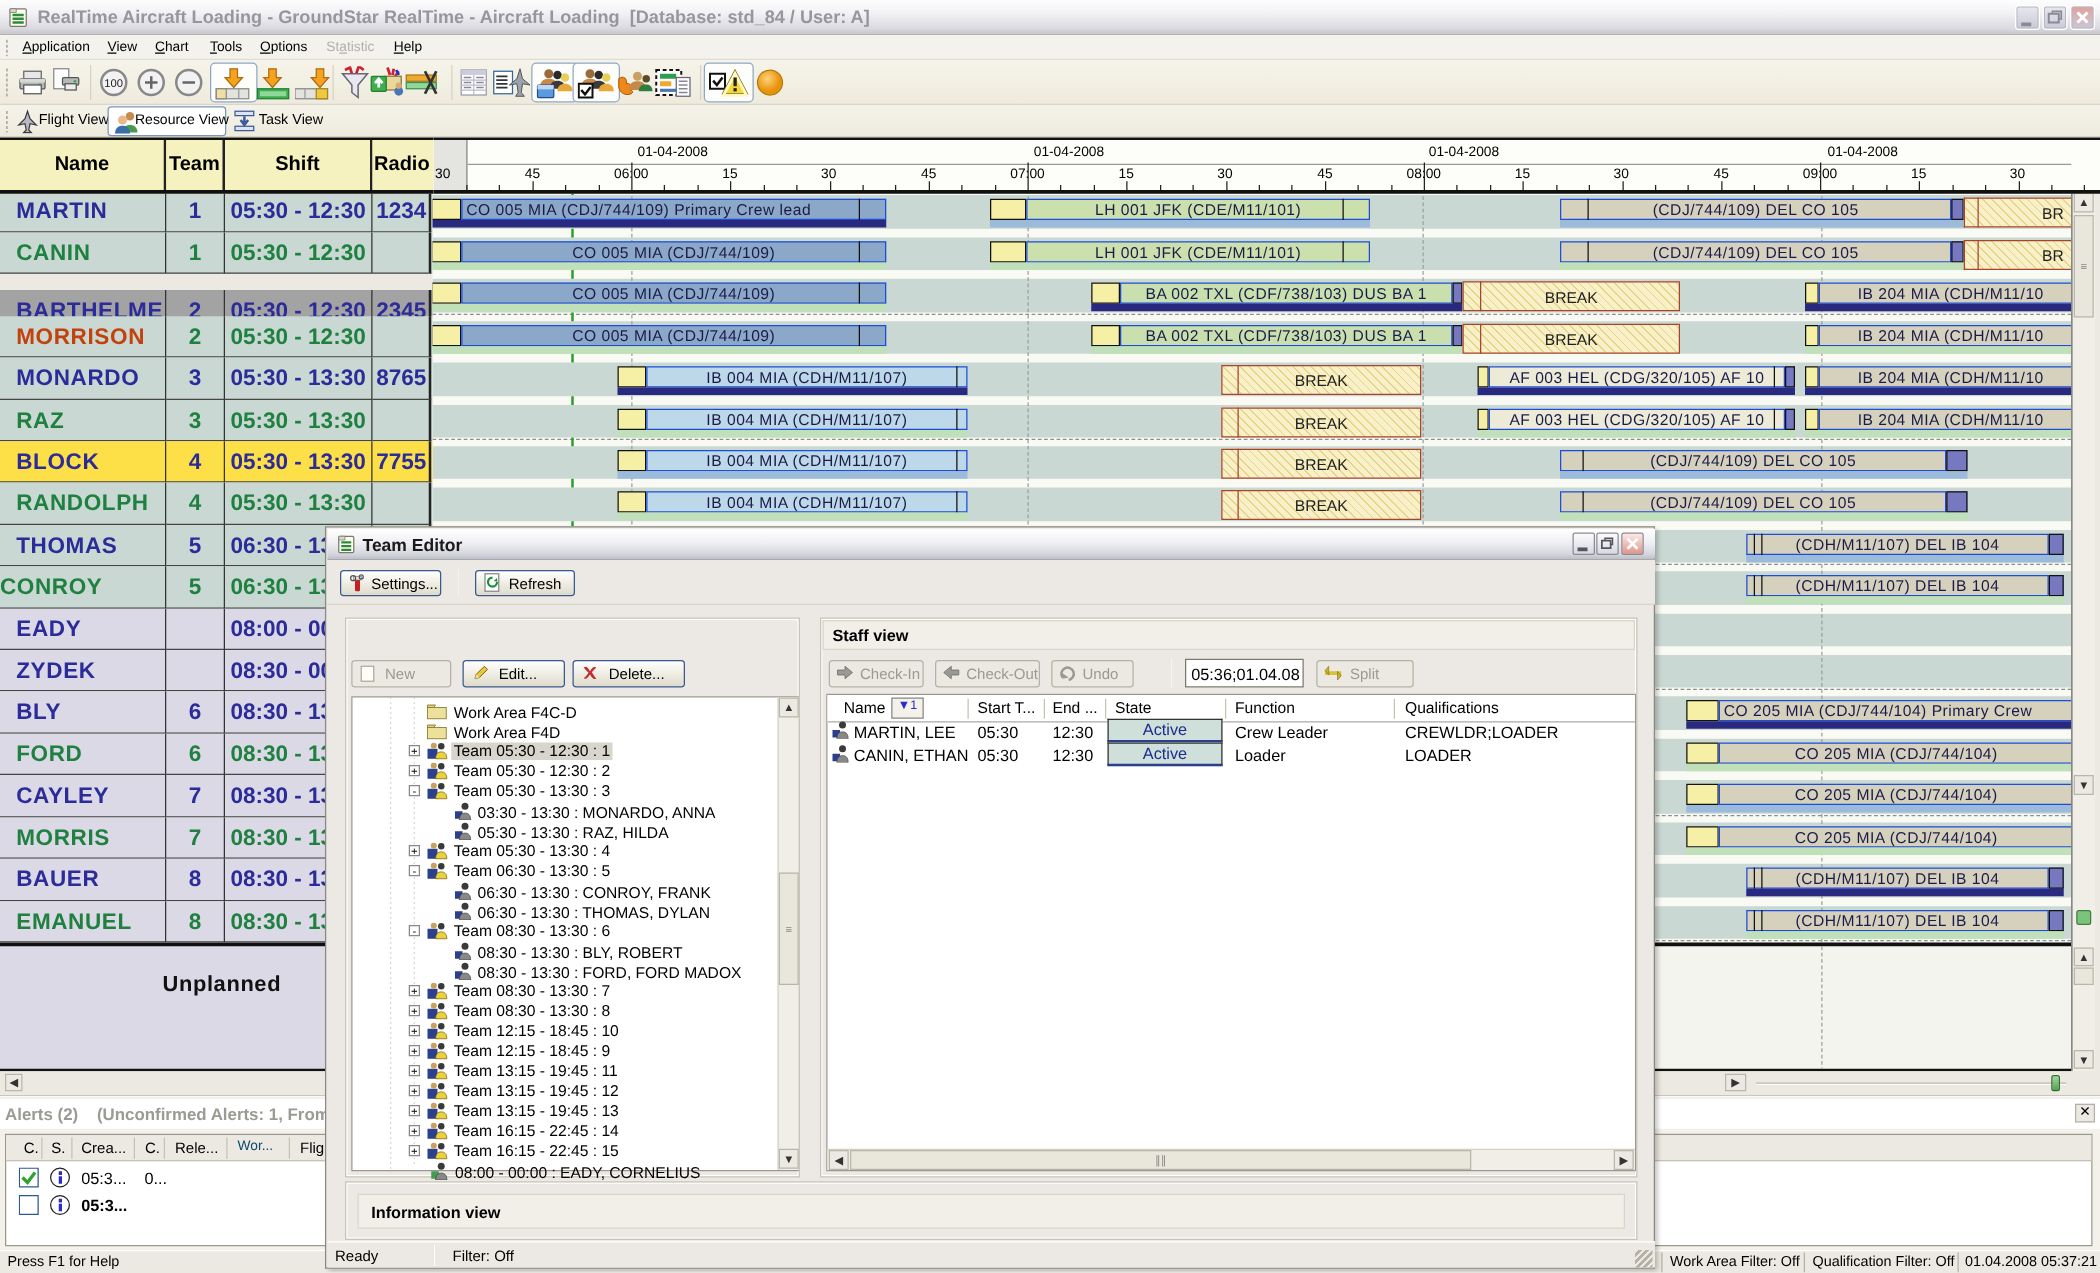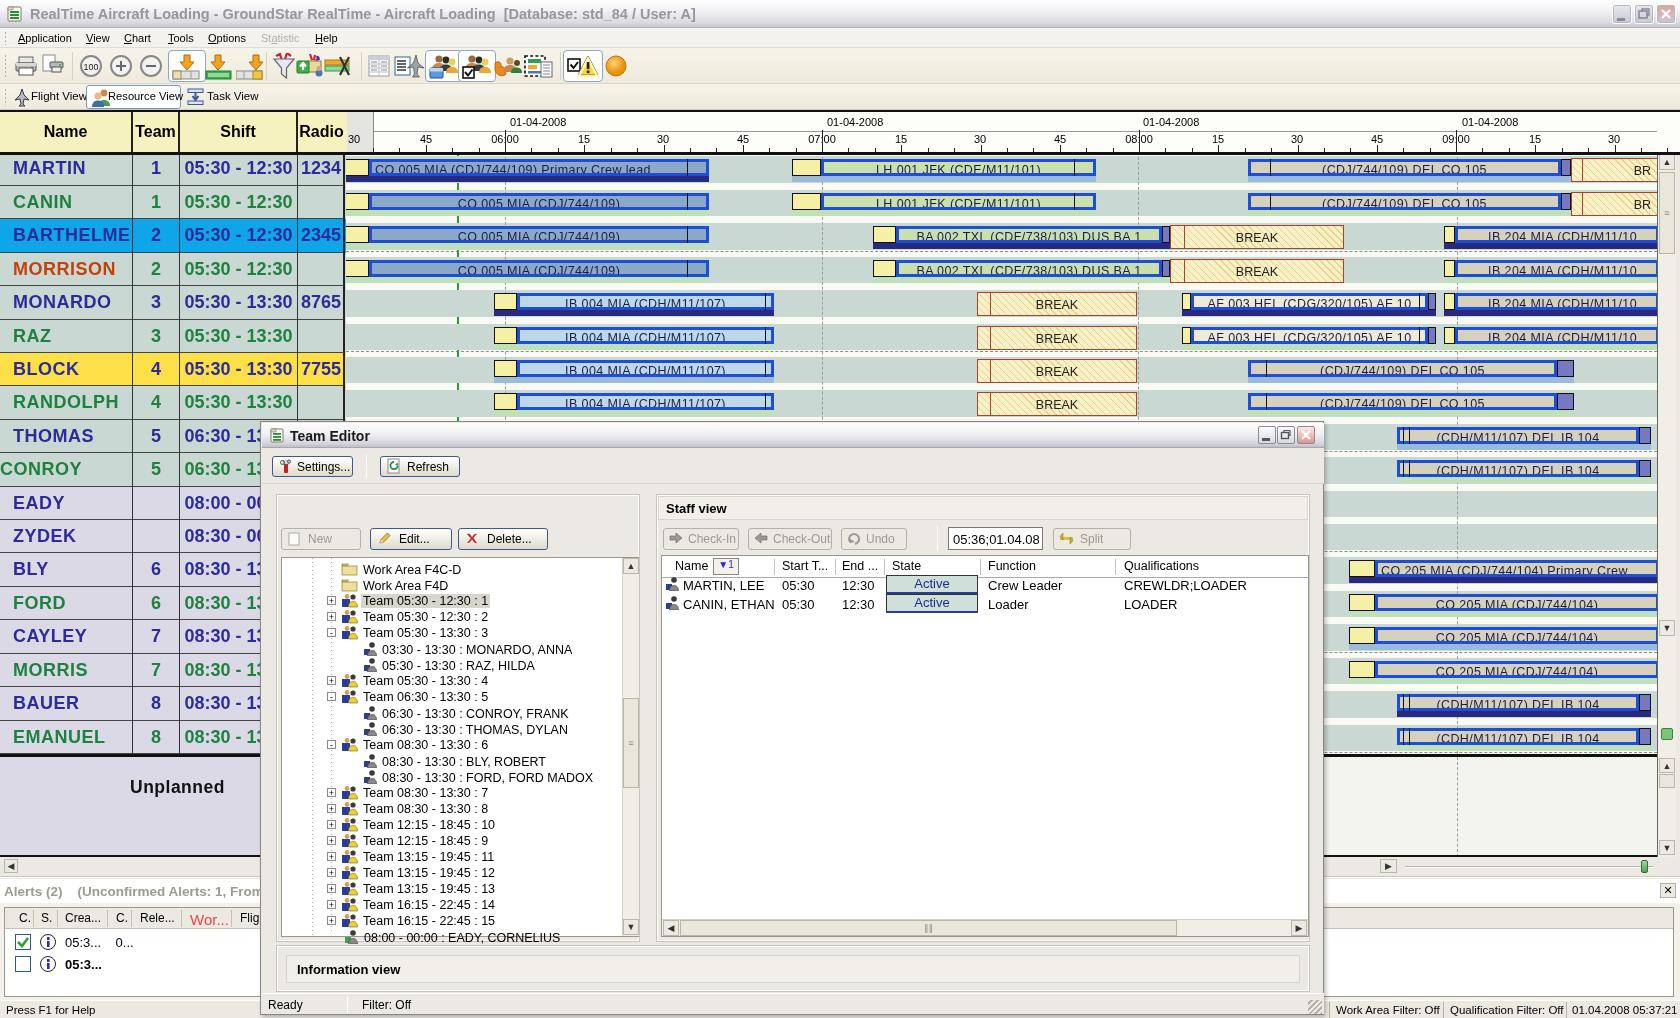--- a/index.html
+++ b/index.html
@@ -1,16 +1,16 @@
 <!DOCTYPE html>
 <html><head><meta charset="utf-8"><style>
 *{margin:0;padding:0;box-sizing:border-box}
 html,body{width:1680px;height:1018px;overflow:hidden;font-family:"Liberation Sans",sans-serif;background:#ece9e2;position:relative}
 .a{position:absolute}
-.bar{position:absolute;border:3px solid #1d4ed8;font-size:12.5px;letter-spacing:0.4px;color:#1b1b4a;text-align:center;line-height:16px;white-space:nowrap;overflow:hidden}
+.bar{position:absolute;border:1px solid #1d4ed8;font-size:12.5px;letter-spacing:0.4px;color:#1b1b4a;text-align:center;line-height:16px;white-space:nowrap;overflow:hidden}
 .stripe{position:absolute;height:6px}
 .yb{position:absolute;background:#f6efa6;border:1px solid #111}
 .brk{position:absolute;border:1px solid #a8432c;background:#f7f0c8;background-image:repeating-linear-gradient(45deg,#e8d487 0 1px,transparent 1px 5px);font-size:12.5px;color:#222;text-align:center;white-space:nowrap;overflow:hidden}
 .hdrC{position:absolute;background:#f6f2c0;border-right:2px solid #222;color:#000;font-weight:bold;font-size:16px;display:flex;align-items:center;justify-content:center}
 .cell{position:absolute;border-right:1px solid #333;border-bottom:1px solid #444;font-weight:bold;font-size:18px;display:flex;align-items:center;white-space:nowrap;overflow:hidden}
 .tbtn{display:inline-block;border:1px solid #3a5a8c;border-radius:3px;background:linear-gradient(#fff,#f1efe6 45%,#dedbcd);font-size:12px;color:#000;white-space:nowrap}
 .dbtn{border:1px solid #b5b2a5;color:#9b9a90;background:#ece9e2}
 .gantA{position:absolute;left:346px;width:1311px;overflow:hidden}
 .tick{position:absolute;background:#222;width:1px}
 .dash{position:absolute;border-left:1px dashed #9aa0a0;width:0}
@@ -276,21 +276,21 @@
 <div class="cell" style="left:133px;top:0;width:47px;height:34px;justify-content:center;color:#2b2b99">1</div>
 <div class="cell" style="left:180px;top:0;width:118px;height:34px;justify-content:center;color:#2b2b99;font-size:18px">05:30 - 12:30</div>
 <div class="cell" style="left:298px;top:0;width:47px;height:34px;border-right:2px solid #222;padding-left:3px;color:#2b2b99">1234</div>
 </div>
 <div class="a" style="left:0;top:186px;width:347px;height:33px;background:#c9d8d3">
 <div class="cell" style="left:0;top:0;width:133px;height:33px;padding-left:13px;color:#1f8040;letter-spacing:0.5px">CANIN</div>
 <div class="cell" style="left:133px;top:0;width:47px;height:33px;justify-content:center;color:#1f8040">1</div>
 <div class="cell" style="left:180px;top:0;width:118px;height:33px;justify-content:center;color:#1f8040;font-size:18px">05:30 - 12:30</div>
 <div class="cell" style="left:298px;top:0;width:47px;height:33px;border-right:2px solid #222;padding-left:3px;color:#1f8040"></div>
 </div>
-<div class="a" style="left:0;top:219px;width:347px;height:34px;background:#0ea5e9">
+<div class="a" style="left:0;top:232px;width:347px;height:34px;background:#a3a3a3">
 <div class="cell" style="left:0;top:0;width:133px;height:34px;padding-left:13px;color:#2b2b99;letter-spacing:0.5px">BARTHELME</div>
 <div class="cell" style="left:133px;top:0;width:47px;height:34px;justify-content:center;color:#2b2b99">2</div>
 <div class="cell" style="left:180px;top:0;width:118px;height:34px;justify-content:center;color:#2b2b99;font-size:18px">05:30 - 12:30</div>
 <div class="cell" style="left:298px;top:0;width:47px;height:34px;border-right:2px solid #222;padding-left:3px;color:#2b2b99">2345</div>
 </div>
 <div class="a" style="left:0;top:253px;width:347px;height:33px;background:#c9d8d3">
 <div class="cell" style="left:0;top:0;width:133px;height:33px;padding-left:13px;color:#c2410c;letter-spacing:0.5px">MORRISON</div>
 <div class="cell" style="left:133px;top:0;width:47px;height:33px;justify-content:center;color:#1f8040">2</div>
 <div class="cell" style="left:180px;top:0;width:118px;height:33px;justify-content:center;color:#1f8040;font-size:18px">05:30 - 12:30</div>
 <div class="cell" style="left:298px;top:0;width:47px;height:33px;border-right:2px solid #222;padding-left:3px;color:#1f8040"></div>
@@ -671,21 +671,21 @@
 <div class="a" style="left:0;top:0;width:1680px;height:24px;background:#fff"></div>
 <div class="a" style="left:4px;top:5px;font-size:13.5px;font-weight:bold;color:#9b9b93">Alerts (2)&nbsp;&nbsp;&nbsp;&nbsp;(Unconfirmed Alerts: 1, From: 04:3</div>
 <div class="a" style="left:1660px;top:4px;width:16px;height:15px;border:1px solid #b5b2a5;background:#ece9e2;font-size:11px;text-align:center;line-height:13px">✕</div>
 <div class="a" style="left:4px;top:28px;width:1670px;height:90px;background:#fff;border:1px solid #9a978c">
 <div class="a" style="left:0;top:0;width:1668px;height:21px;background:#ece9e2;border-bottom:1px solid #c5c2b5"></div>
 <div class="a" style="left:14px;top:3px;font-size:12px;color:#000">C.</div>
 <div class="a" style="left:36px;top:3px;font-size:12px;color:#000">S.</div>
 <div class="a" style="left:60px;top:3px;font-size:12px;color:#000">Crea...</div>
 <div class="a" style="left:111px;top:3px;font-size:12px;color:#000">C.</div>
 <div class="a" style="left:135px;top:3px;font-size:12px;color:#000">Rele...</div>
-<div class="a" style="left:185px;top:3px;font-size:15px;color:#ef4444">Wor...</div>
+<div class="a" style="left:185px;top:3px;font-size:11px;color:#0c4a6e">Wor...</div>
 <div class="a" style="left:235px;top:3px;font-size:12px;color:#000">Fligh</div>
 <div class="a" style="left:28px;top:2px;width:1px;height:17px;background:#c5c2b5"></div>
 <div class="a" style="left:52px;top:2px;width:1px;height:17px;background:#c5c2b5"></div>
 <div class="a" style="left:102px;top:2px;width:1px;height:17px;background:#c5c2b5"></div>
 <div class="a" style="left:126px;top:2px;width:1px;height:17px;background:#c5c2b5"></div>
 <div class="a" style="left:176px;top:2px;width:1px;height:17px;background:#c5c2b5"></div>
 <div class="a" style="left:226px;top:2px;width:1px;height:17px;background:#c5c2b5"></div>
 <div class="a" style="left:276px;top:2px;width:1px;height:17px;background:#c5c2b5"></div>
 <div class="a" style="left:10px;top:26px">
         <svg width="17" height="17">

